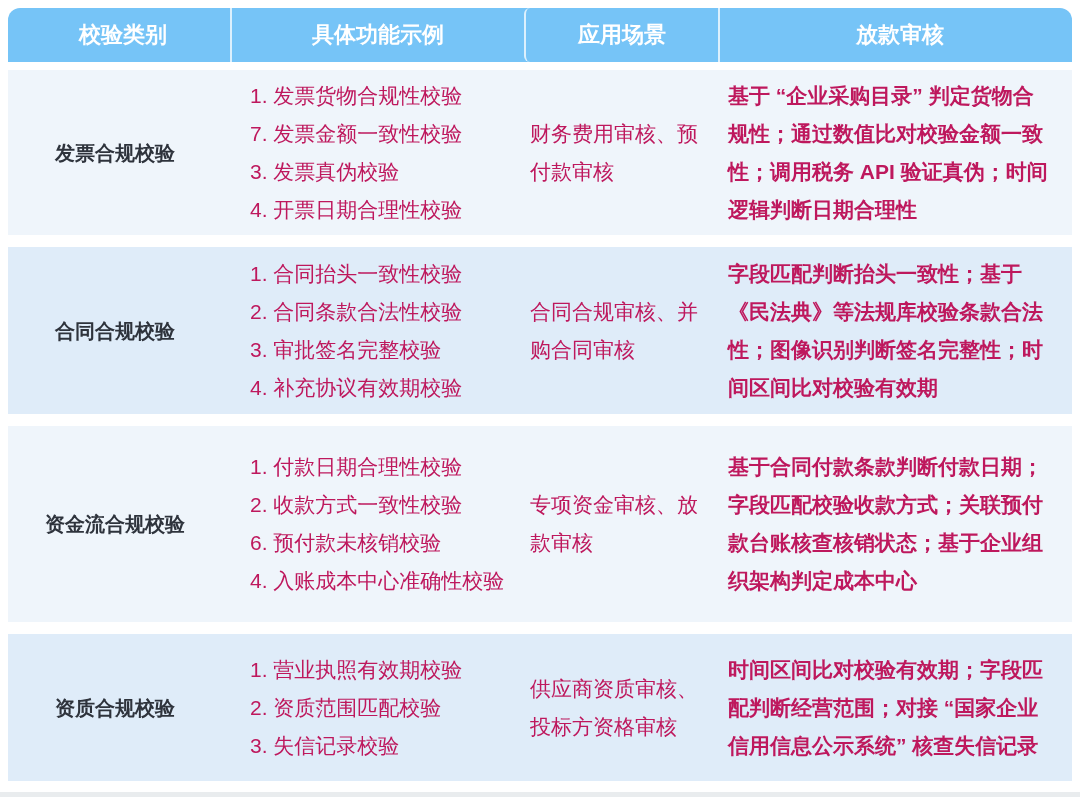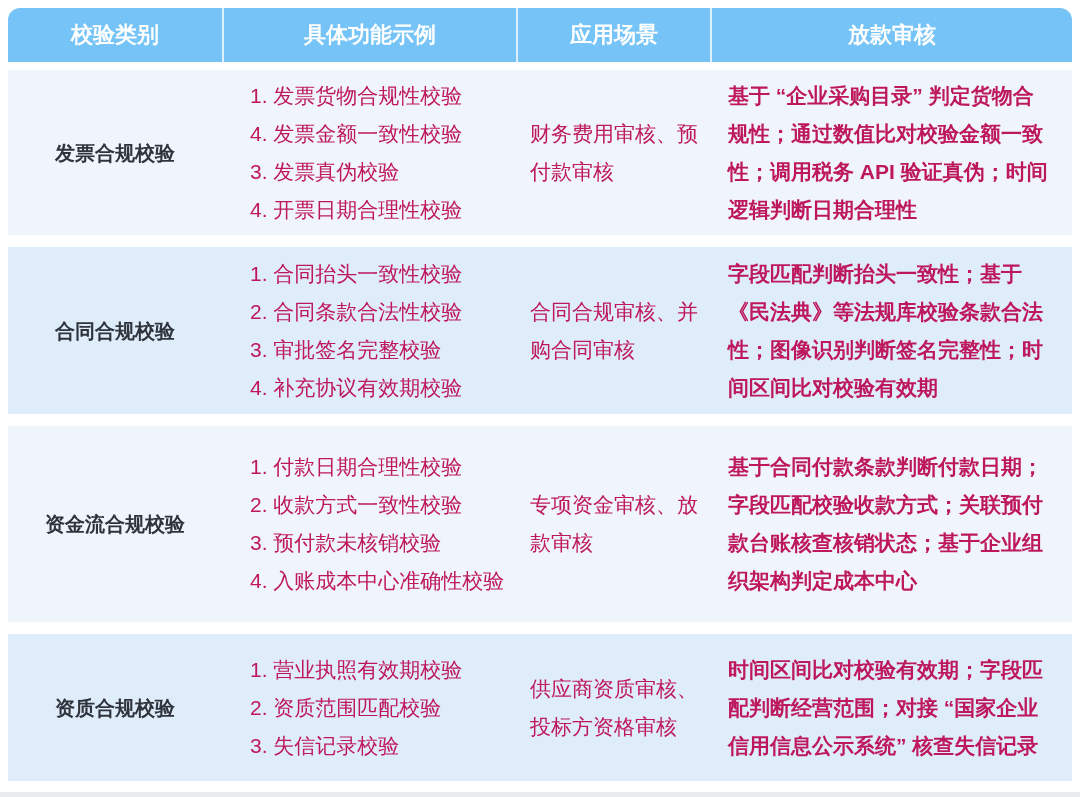--- a/index.html
+++ b/index.html
@@ -15,36 +15,37 @@
     left: 8px; top: 8px;
     width: 1064px;
   }
   
   .header-row {
     display: flex;
     height: 54px;
     background: #76C4F7;
     border-radius: 12px 12px 0 0;
     align-items: center;
+    padding-left: 8px;
   }
   .hcell {
     color: #ffffff;
     font-weight: bold;
     font-size: 22px;
     text-align: center;
     height: 100%;
     display: flex;
     align-items: center;
     justify-content: center;
   }
   .hcell + .hcell { border-left: 2px solid rgba(255,255,255,0.75); }
   
   .c1 { flex: 0 0 214px; width: 214px; }
   .c2 { flex: 0 0 294px; width: 294px; }
-  .c3 { flex: 0 0 194px; width: 194px; }
+  .c3 { flex: 0 0 194px; width: 194px; border-radius: 6px; }
   .c4 { flex: 0 0 362px; width: 362px; }
   
   .row {
     display: flex;
     align-items: center;
     margin-top: 12px;
   }
   .row:first-of-type { margin-top: 8px; }
   .row.tint-a { background: #EFF5FB; }
   .row.tint-b { background: #DFECF9; }
@@ -85,21 +86,21 @@
     <div class="hcell c1">校验类别</div>
     <div class="hcell c2">具体功能示例</div>
     <div class="hcell c3">应用场景</div>
     <div class="hcell c4">放款审核</div>
   </div>
 
   <section class="row r1 tint-a">
     <div class="cell category c1">发票合规校验</div>
     <div class="cell functions c2">
       <div>1. 发票货物合规性校验</div>
-      <div>4. 发票金额一致性校验</div>
+      <div>7. 发票金额一致性校验</div>
       <div>3. 发票真伪校验</div>
       <div>4. 开票日期合理性校验</div>
     </div>
     <div class="cell scenarios c3">财务费用审核、预付款审核</div>
     <div class="cell logic c4">基于 “企业采购目录” 判定货物合规性；通过数值比对校验金额一致性；调用税务 API 验证真伪；时间逻辑判断日期合理性</div>
   </section>
 
   <section class="row r2 tint-b">
     <div class="cell category c1">合同合规校验</div>
     <div class="cell functions c2">
@@ -110,21 +111,21 @@
     </div>
     <div class="cell scenarios c3">合同合规审核、并购合同审核</div>
     <div class="cell logic c4">字段匹配判断抬头一致性；基于《民法典》等法规库校验条款合法性；图像识别判断签名完整性；时间区间比对校验有效期</div>
   </section>
 
   <section class="row r3 tint-a">
     <div class="cell category c1">资金流合规校验</div>
     <div class="cell functions c2">
       <div>1. 付款日期合理性校验</div>
       <div>2. 收款方式一致性校验</div>
-      <div>3. 预付款未核销校验</div>
+      <div>6. 预付款未核销校验</div>
       <div>4. 入账成本中心准确性校验</div>
     </div>
     <div class="cell scenarios c3">专项资金审核、放款审核</div>
     <div class="cell logic c4">基于合同付款条款判断付款日期；字段匹配校验收款方式；关联预付款台账核查核销状态；基于企业组织架构判定成本中心</div>
   </section>
 
   <section class="row r4 tint-b">
     <div class="cell category c1">资质合规校验</div>
     <div class="cell functions c2">
       <div>1. 营业执照有效期校验</div>

